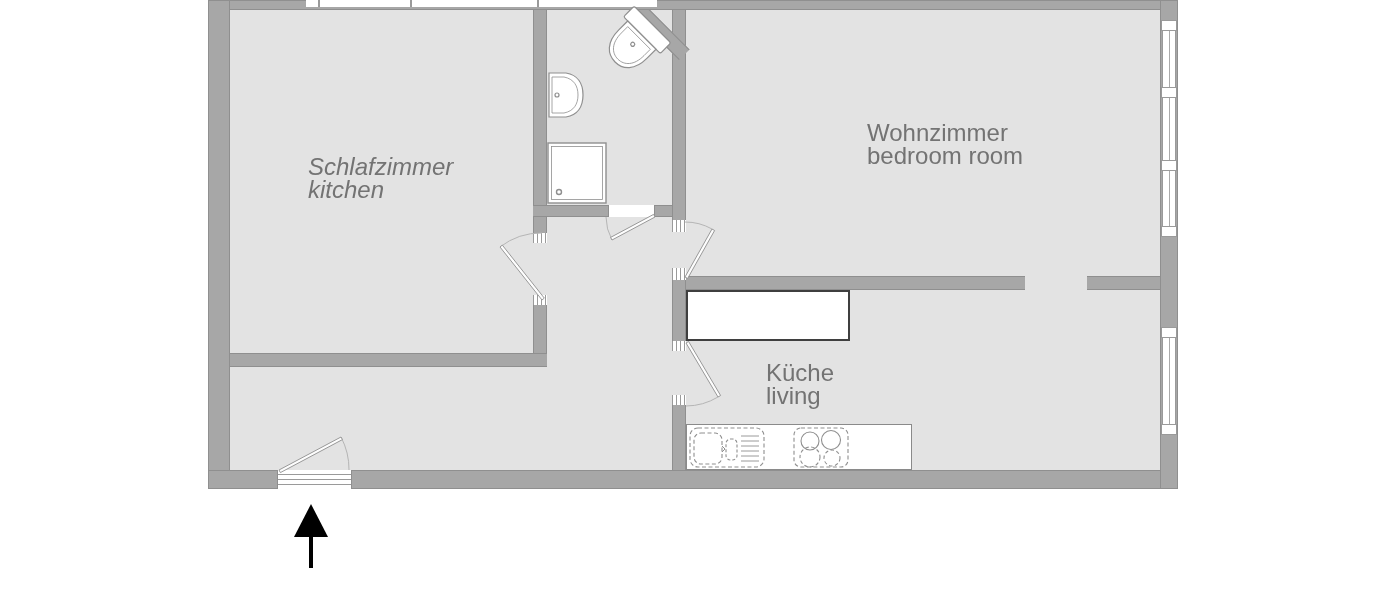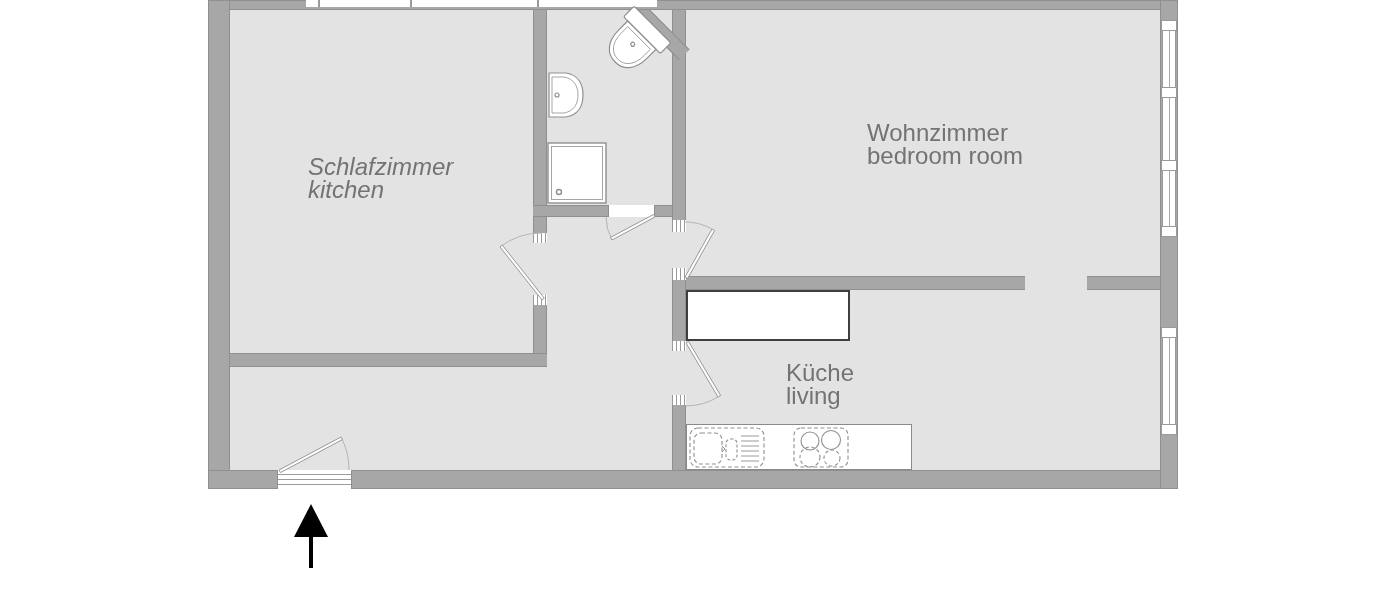--- a/index.html
+++ b/index.html
@@ -137,21 +137,21 @@
   </svg>
 
   <div class="room-label" style="left:308px;top:155px;font-style:italic;">
     <div>Schlafzimmer</div>
     <div>kitchen</div>
   </div>
   <div class="room-label" style="left:867px;top:121px;">
     <div>Wohnzimmer</div>
     <div>bedroom room</div>
   </div>
-  <div class="room-label" style="left:766px;top:361px;margin-left:20px;">
+  <div class="room-label" style="left:766px;top:361px;">
     <div>Küche</div>
     <div>living</div>
   </div>
 
   <div>
     <div class="arrow-head" style="left:294px;top:504px;"></div>
     <div class="arrow-stem" style="left:309px;top:536px;width:4px;height:32px;"></div>
   </div>
 
 </div>

